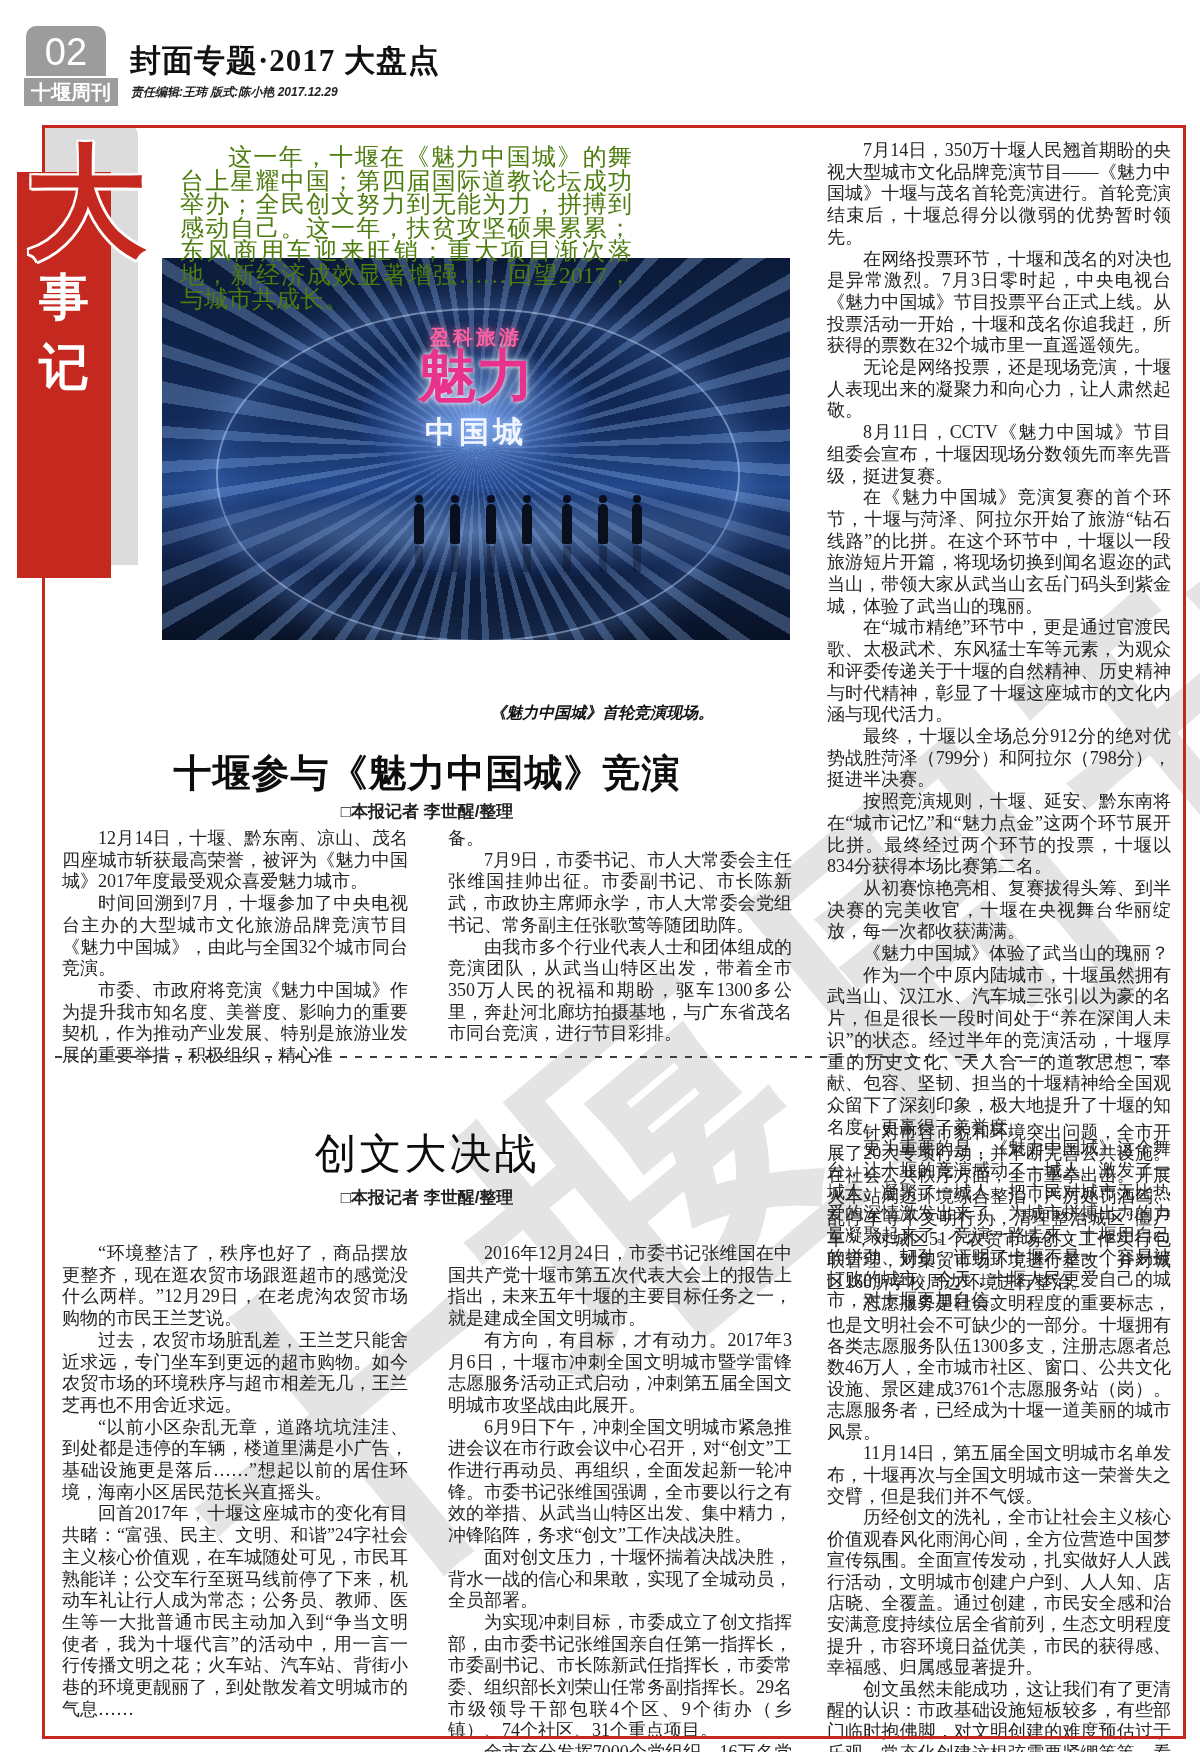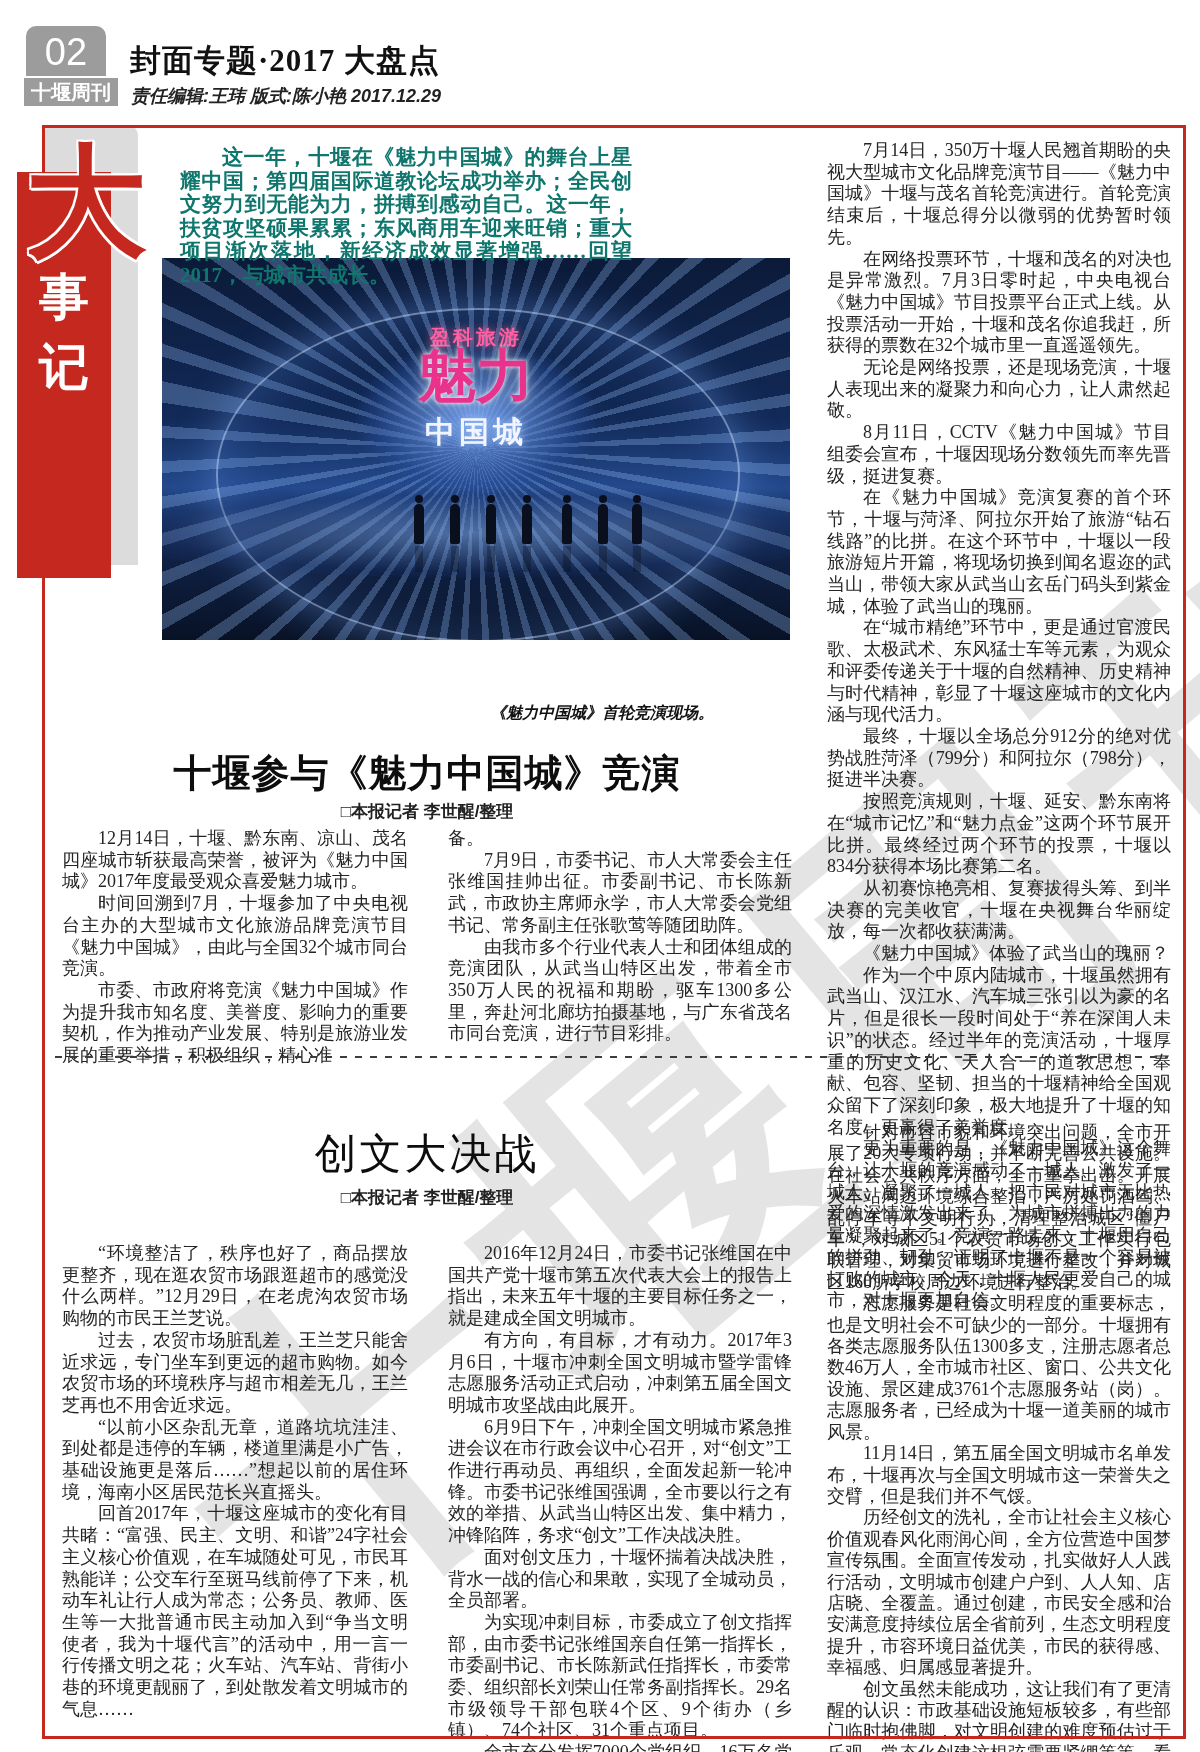--- a/index.html
+++ b/index.html
@@ -6,21 +6,21 @@
   .page{position:relative;width:1200px;height:1752px;background:#ffffff;overflow:hidden;
         font-family:"Liberation Serif",serif;color:#1c1c1c;}
 
   
   .tab-box{position:absolute;left:26px;top:26px;width:80px;height:50px;background:#9c9c9c;
            border-radius:10px 10px 0 0;color:#fff;text-align:center;line-height:52px;
            font-family:"Liberation Sans",sans-serif;font-size:38px;z-index:6;}
   .tab-strip{position:absolute;left:24px;top:78px;width:94px;height:28px;background:#9c9c9c;
              color:#fff;text-align:center;line-height:28px;font-weight:bold;font-size:20px;z-index:6;}
   .hdr-title{position:absolute;left:130px;top:40px;font-size:31px;font-weight:bold;color:#111;z-index:6;letter-spacing:1px;}
-  .hdr-meta{position:absolute;left:131px;top:84px;font-size:18px;font-style:italic;font-weight:bold;
+  .hdr-meta{position:absolute;left:131px;top:84px;font-size:12px;font-style:italic;font-weight:bold;
             color:#222;font-family:"Liberation Sans",sans-serif;z-index:6;}
 
   
   .frame{position:absolute;left:42px;top:125px;width:1138px;height:1608px;
          border:3px solid #c5281e;z-index:5;pointer-events:none;}
 
   
   .side-gray{position:absolute;left:43px;top:125px;width:95px;height:440px;background:#dcdcdc;
              border-radius:10px 10px 0 0;z-index:3;}
   .side-red{position:absolute;left:17px;top:172px;width:94px;height:406px;background:#c5281e;z-index:4;}
@@ -30,22 +30,22 @@
   .side-ch{position:absolute;left:17px;width:94px;text-align:center;color:#fff;
            font-size:50px;font-weight:bold;z-index:5;line-height:1;}
   .side-ch.c2{top:272px;} .side-ch.c3{top:342px;}
 
   
   .watermark{position:absolute;left:115px;top:1415px;z-index:1;font-size:345px;line-height:1;
              color:rgba(205,205,205,0.55);white-space:nowrap;letter-spacing:34px;font-weight:bold;
              transform:rotate(-40deg);transform-origin:0 0;pointer-events:none;}
 
   
-  .intro{position:absolute;left:180px;top:146px;width:452px;z-index:2;font-size:21px;line-height:23.6px;
-         font-weight:bold;color:#0f766e;text-align:justify;text-indent:2em;}
+  .intro{position:absolute;left:180px;top:146px;width:452px;z-index:2;font-size:24px;line-height:23.6px;
+         font-weight:normal;color:#4d7c0f;text-align:justify;text-indent:2em;}
 
   
   .photo{position:absolute;left:162px;top:258px;width:628px;height:382px;z-index:0;overflow:hidden;
     background:
       radial-gradient(ellipse 170px 110px at 50% 42%, rgba(130,175,255,.85), rgba(45,85,165,.35) 60%, rgba(0,0,0,0) 72%),
       repeating-conic-gradient(from -80deg at 50% 50%, rgba(150,190,245,.30) 0deg 2.2deg, rgba(0,0,0,0) 2.2deg 6.4deg),
       linear-gradient(#0b1a38 0%, #122a58 42%, #24498c 60%, #12254d 72%, #081226 100%);}
   .photo .ring{position:absolute;left:54px;top:50px;width:520px;height:330px;border:2px solid rgba(190,215,255,.55);
                border-radius:50%;box-shadow:0 0 45px rgba(120,170,255,.45), inset 0 0 60px rgba(90,140,230,.35);}
   .photo .floor{position:absolute;left:-60px;bottom:62px;width:748px;height:90px;border-radius:50%;

